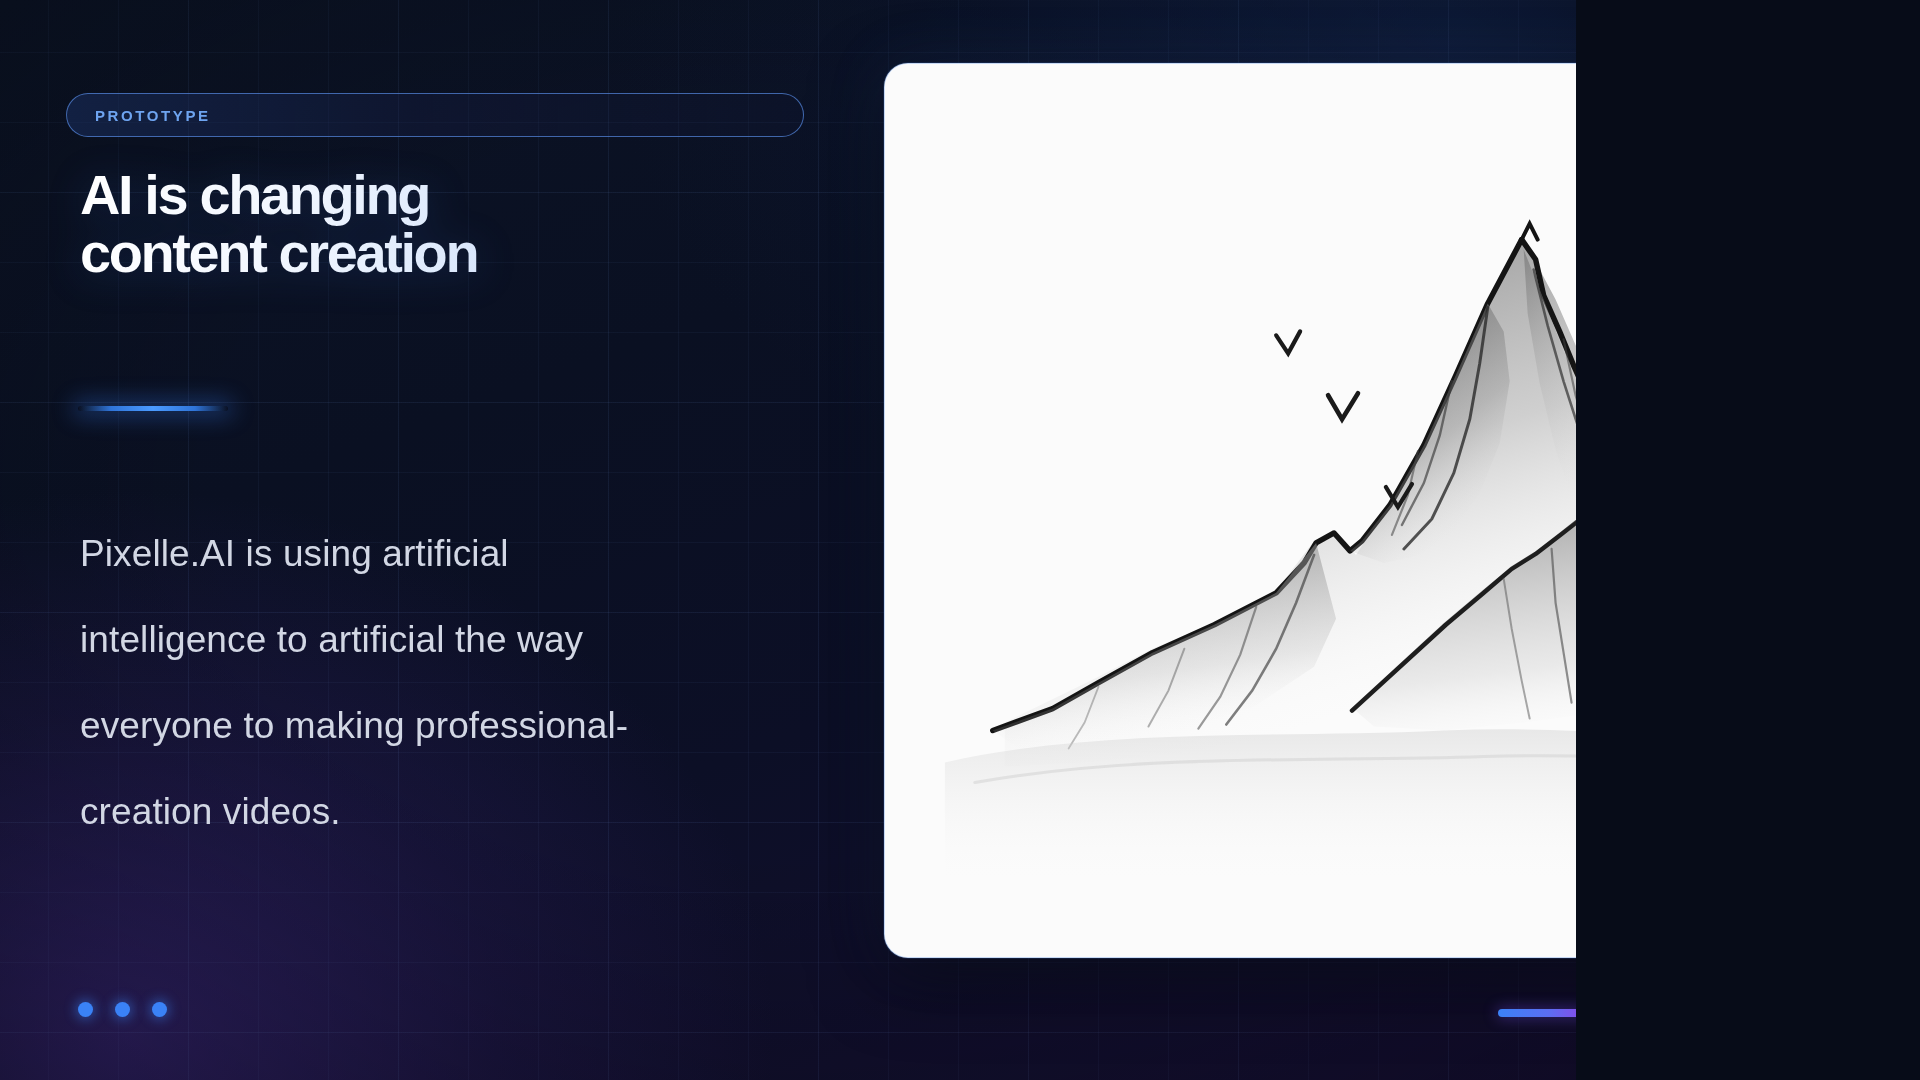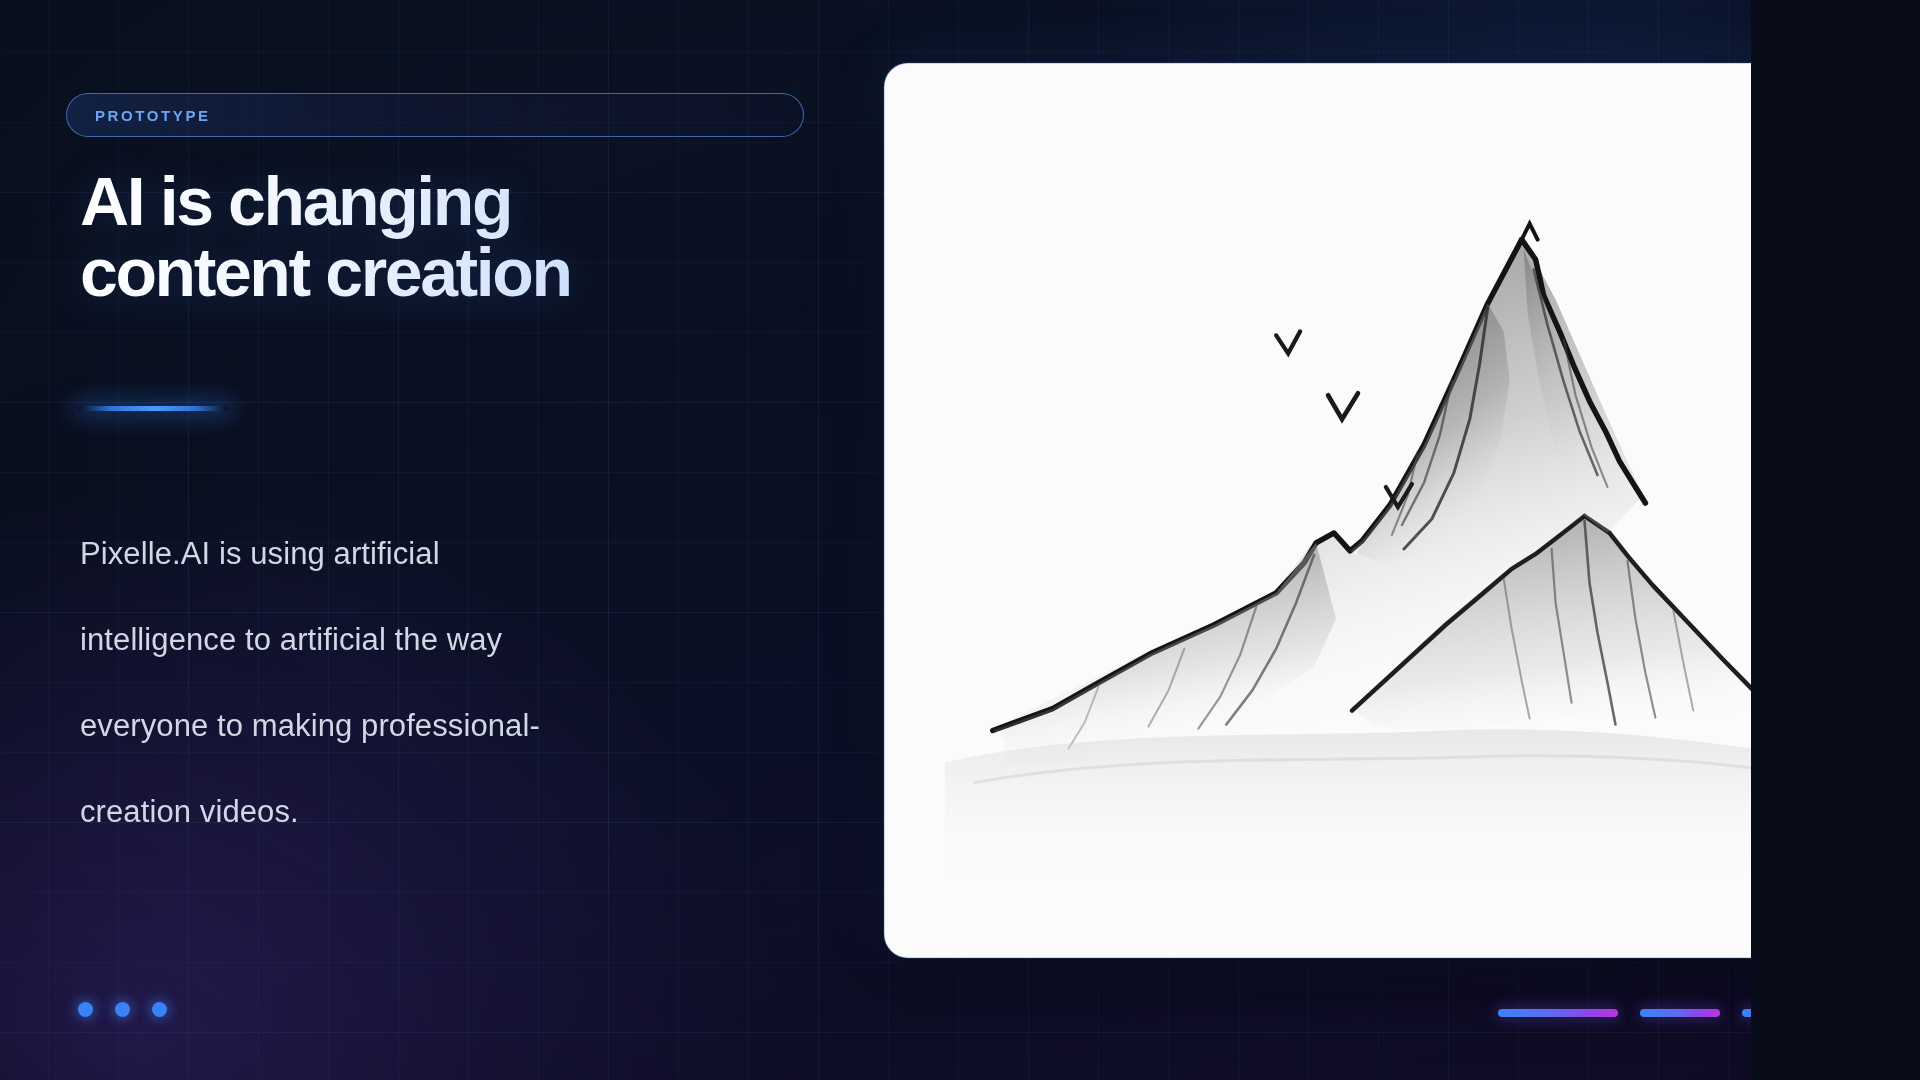--- a/index.html
+++ b/index.html
@@ -7,21 +7,21 @@
   html, body {
     width:1920px; height:1080px;
     overflow:hidden;
     background:#070c18;
     font-family:"Liberation Sans", sans-serif;
   }
 
   
   #slide {
     position:relative;
-    width:1751px; height:1080px;
+    width:1576px; height:1080px;
     overflow:hidden;
     background:
       radial-gradient(900px 760px at 8% 96%, rgba(70,44,140,0.55) 0%, rgba(50,32,105,0.28) 42%, rgba(12,16,34,0) 72%),
       radial-gradient(1100px 700px at 92% 4%, rgba(22,44,92,0.55) 0%, rgba(14,26,58,0.25) 48%, rgba(10,14,30,0) 76%),
       linear-gradient(160deg, #0b1325 0%, #0a1022 35%, #0c0f26 62%, #150f33 100%);
   }
 
   
   .grid-overlay {
     position:absolute; inset:0;
@@ -68,21 +68,21 @@
     font-weight:bold;
     letter-spacing:2.6px;
     color:#6ea4f0;
   }
 
   
   .headline {
     position:absolute;
     left:0; top:166px;
     width:760px;
-    font-size:68px;
+    font-size:56px;
     font-weight:bold;
     line-height:1.04;
     letter-spacing:-2.4px;
     background:linear-gradient(96deg, #ffffff 0%, #f2f7ff 26%, #d5e4fb 58%, #bfd6fa 80%, #b6d0f8 100%);
     -webkit-background-clip:text;
     background-clip:text;
     color:transparent;
     -webkit-text-fill-color:transparent;
     filter:drop-shadow(0 4px 18px rgba(40,90,180,0.28));
     text-decoration:underline;
@@ -97,21 +97,21 @@
     border-radius:3px;
     background:linear-gradient(90deg, rgba(40,90,190,0) 0%, #2f74d8 22%, #4b9bff 50%, #2f74d8 78%, rgba(40,90,190,0) 100%);
     box-shadow:0 0 22px 5px rgba(52,120,230,0.42);
   }
 
   
   .body-copy {
     position:absolute;
     left:0; top:511px;
     width:740px;
-    font-size:31px;
+    font-size:37px;
     line-height:86px;
     color:#d2d7e4;
     letter-spacing:0.1px;
   }
 
   
   .dots {
     position:absolute;
     left:-2px; top:1002px;
     display:flex; gap:22px; align-items:center;

